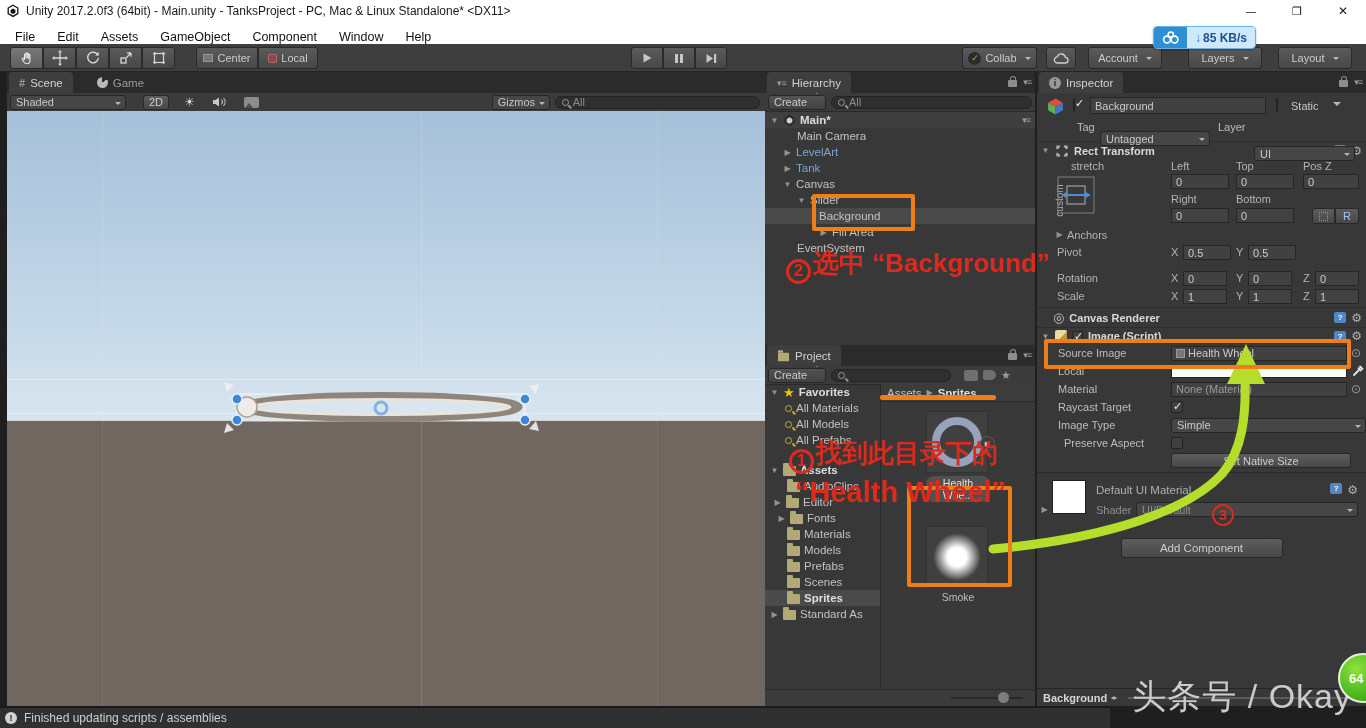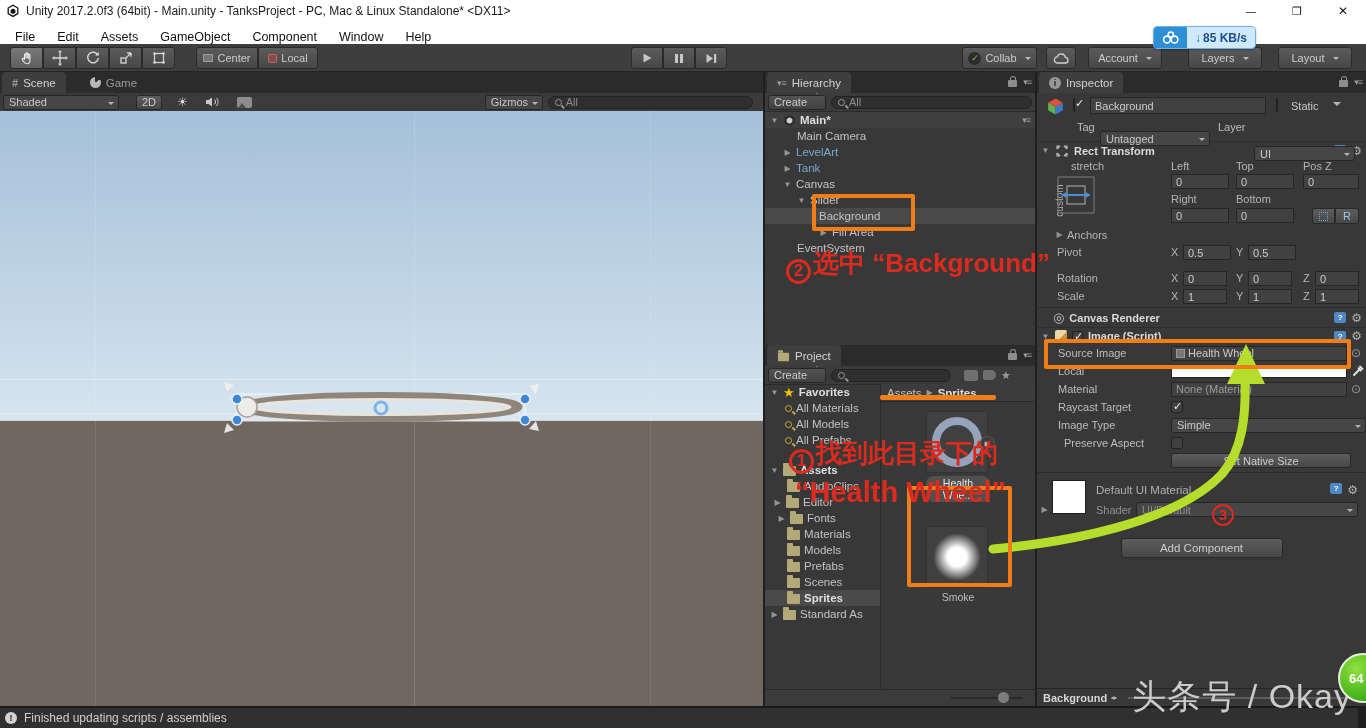--- a/index.html
+++ b/index.html
@@ -21,21 +21,21 @@
   #netbadge .dn{color:#1f78c8;font-weight:bold}
   
   #toolbar{left:0;top:44px;width:1366px;height:28px;background:#3e3e3e;border-bottom:1px solid #242424}
   .tbtn{position:absolute;top:3px;height:22px;background:linear-gradient(#5b5b5b,#474747);border:1px solid #2a2a2a;display:flex;align-items:center;justify-content:center;color:#ccc;font-size:11px;gap:4px}
   .tbtn.sel{background:linear-gradient(#787878,#5f5f5f)}
   .grp-l{border-radius:3px 0 0 3px}.grp-r{border-radius:0 3px 3px 0}.grp-m{border-radius:0}
   .rd{border-radius:3px}
   .ddcaret::after{content:"";border:3px solid transparent;border-top-color:#bbb;margin-left:4px;margin-top:3px}
   
   .panel{position:absolute;background:#383838}
-  #scenep{left:0;top:72px;width:763px;height:632px}
+  #scenep{left:7px;top:72px;width:763px;height:632px}
   #hier{left:765px;top:72px;width:270px;height:273px}
   #proj{left:765px;top:345px;width:270px;height:361px}
   #insp{left:1037px;top:72px;width:329px;height:634px}
   .tabstrip{height:21px;background:#2b2b2b;display:flex;align-items:flex-end;position:relative}
   .ptab{height:21px;background:#3e3e3e;border-radius:4px 4px 0 0;padding:0 10px;display:flex;align-items:center;gap:5px;color:#d2d2d2;font-size:11.5px}
   .ptab.inactive{background:transparent;color:#9a9a9a}
   .striperight{position:absolute;right:4px;top:4px;display:flex;gap:6px;align-items:center}
   .panelbar{height:19px;background:#3b3b3b;border-bottom:1px solid #2a2a2a;display:flex;align-items:center;padding:0 3px;gap:5px}
   .createbtn{height:15px;background:linear-gradient(#525252,#414141);border:1px solid #272727;border-radius:3px;color:#ccc;display:flex;align-items:center;padding:0 5px;gap:3px}
   .search{flex:1;height:13px;background:#2f2f2f;border:1px solid #232323;border-radius:8px;color:#8a8a8a;display:flex;align-items:center;padding:0 6px;gap:4px;font-size:11px}
@@ -115,21 +115,21 @@
   .ilabel{width:113px;color:#bdbdbd;flex:none}
   #rtbody{position:relative;height:148px}
   #rtbody .lab{position:absolute;color:#b4b4b4}
   #rtbody .fld{position:absolute}
   .custom{position:absolute;left:-1px;top:36px;transform:rotate(-90deg);transform-origin:center;font-size:10px;color:#adadad;width:46px;text-align:center}
   #matsec{position:relative;height:52px;border-top:1px solid #2a2a2a;margin-top:3px}
   #addwrap{display:flex;justify-content:center;margin-top:14px}
   #inspbottom{position:absolute;left:0;right:0;bottom:0;height:18px;border-top:1px solid #262626;display:flex;align-items:center;padding:0 6px;gap:3px}
   #inspbottom .line{flex:1;height:2px;background:#5c5c5c;margin-left:8px}
   
-  #statusbar{left:0;top:706px;width:1358px;height:22px;background:#303030;border-top:2px solid #1a1a1a;display:flex;align-items:center;gap:7px;padding-left:5px;color:#cfcfcf;font-size:12px}
+  #statusbar{left:0;top:706px;width:1110px;height:22px;background:#303030;border-top:2px solid #1a1a1a;display:flex;align-items:center;gap:7px;padding-left:5px;color:#cfcfcf;font-size:12px}
   
   #overlay{position:absolute;left:0;top:0;width:1366px;height:728px;pointer-events:none;z-index:5}
   .obox{position:absolute;border:4px solid #ef7d18;z-index:6;border-radius:2px}
   .rann{position:absolute;z-index:7;color:#dd2a1e;font-weight:bold;white-space:nowrap}
   .cnum{display:inline-flex;width:25px;height:25px;border:3px solid #dd2a1e;border-radius:50%;align-items:center;justify-content:center;font-size:17px;vertical-align:-4px;margin-right:2px}
   #watermark{position:absolute;right:14px;top:674px;z-index:8;font-size:34px;color:#cbcbcb;letter-spacing:1px}
   #badge64{position:absolute;left:1338px;top:653px;width:50px;height:50px;border-radius:50%;z-index:9;background:radial-gradient(circle at 35% 30%,#90e13d,#4cb81e 60%,#2f9311);border:2px solid #e6f2dd;color:#fff;font-weight:bold;font-size:13px;display:flex;align-items:center;padding-left:9px}
 </style>
 </head>
 <body>

